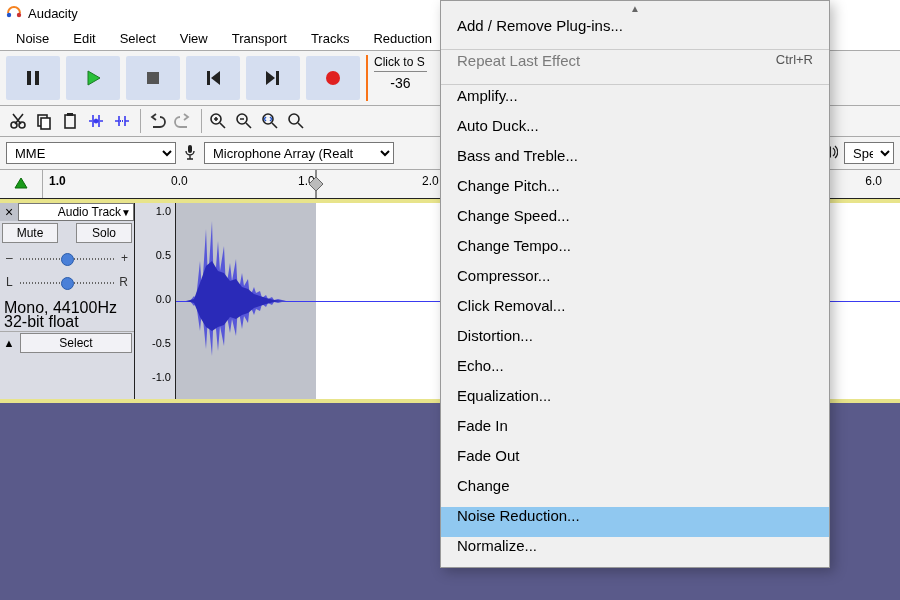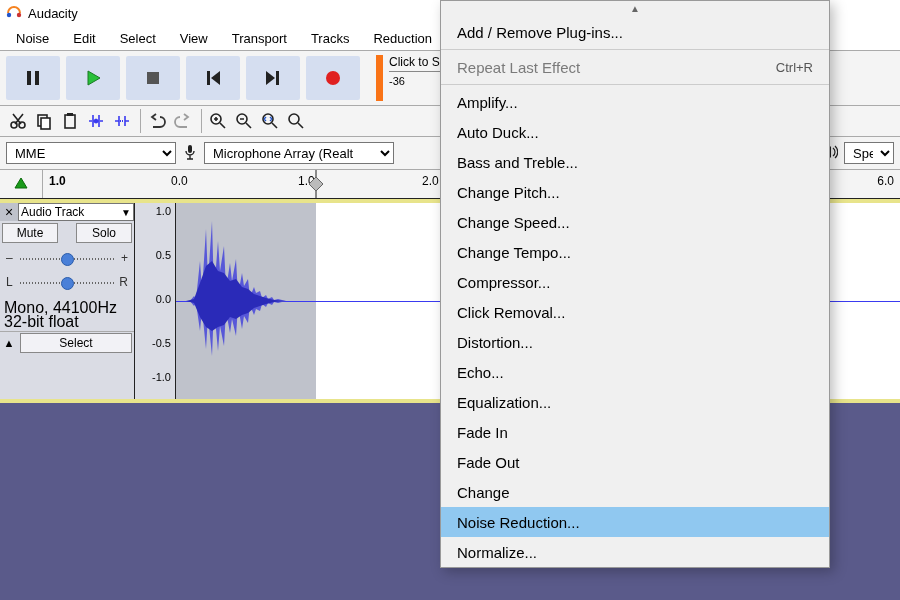--- a/index.html
+++ b/index.html
@@ -5,39 +5,39 @@
 html,body{margin:0;padding:0;font-family:"Segoe UI",Tahoma,sans-serif;font-size:13px;color:#000;background:#fff;overflow:hidden;width:900px;height:600px}
 .title-bar{display:flex;align-items:center;height:22px;padding:2px 6px}
 .title-bar .logo{width:16px;height:16px;margin-right:6px;position:relative}
 .title-bar .logo svg{width:16px;height:16px}
 .title-bar .title{font-size:13px}
 .menu-bar{display:flex;align-items:center;height:24px;padding:0 4px}
 .menu-bar .menu-item{padding:2px 12px;cursor:default}
 .transport{display:flex;align-items:center;border-top:1px solid #aaa;border-bottom:1px solid #aaa;background:#f4f4f4;height:54px;padding:0 6px}
 .t-btn{width:54px;height:44px;background:#d5def0;margin-right:6px;display:flex;align-items:center;justify-content:center;border-radius:2px}
 .t-btn svg{width:20px;height:20px}
-.meter2{border-left:7px solid #f97316;height:46px;margin-left:10px;padding-left:6px;display:flex;flex-direction:column}
+.meter2{border-left:2px solid #f97316;height:46px;margin-left:0;padding-left:6px;display:flex;flex-direction:column}
 .tool-row{display:flex;align-items:center;background:#f4f4f4;height:30px;padding:0 6px;border-bottom:1px solid #aaa}
 .sep{width:0;border-left:1px solid #aaa;height:24px;margin:0 4px}
 .tb{width:24px;height:24px;display:flex;align-items:center;justify-content:center;margin-right:2px}
 .device-row{display:flex;align-items:center;background:#f4f4f4;height:28px;padding:2px 6px;border-bottom:1px solid #aaa}
 .device-row select,.device-row .sel{border:1px solid #767676;background:#fff;height:22px;padding:0 4px;font-family:inherit;font-size:13px}
 .device-row .mic-icon{width:20px;text-align:center;margin:0 4px}
 .device-row .spk-icon{width:20px;text-align:center;margin:0 4px}
 .timeline{display:flex;height:28px;border-bottom:1px solid #222;background:#f4f4f4}
 .timeline .left{width:42px;border-right:1px solid #aaa;display:flex;align-items:center;justify-content:center}
 .timeline .left svg{width:16px;height:16px}
 .timeline .ruler{flex:1;position:relative;font-size:12px}
 .timeline .ruler .tick{position:absolute;top:4px}
 .timeline .ruler .playhead{position:absolute;top:0;width:14px;height:28px}
 .track-area{display:flex;height:196px;border-bottom:4px solid #e8e48b;border-top:4px solid #e8e48b;background:#bfc2cb}
 .track-panel{width:134px;background:#dadce4;border-right:1px solid #222;font-size:12px;position:relative}
 .track-panel .hdr{display:flex;align-items:center;background:#bfc2cb;height:18px}
 .track-panel .hdr .x{width:18px;text-align:center;font-size:14px;cursor:default}
-.track-panel .hdr .name{flex:1;background:#fff;border:1px solid #767676;height:16px;padding:0 2px;display:flex;align-items:center;justify-content:space-between}
+.track-panel .hdr .name{flex:1;background:#fff;border:1px solid #767676;height:16px;padding:0 2px;display:flex;align-items:center;justify-content:flex-end}
 .track-panel .hdr .name .caret{font-size:10px}
 .track-panel .btns{display:flex;margin:2px}
 .track-panel .btns .b{flex:1;border:1px solid #888;background:#f2f2f6;text-align:center;height:18px;line-height:18px;font-size:12px;cursor:default}
 .track-panel .btns .b:first-child{margin-right:18px}
 .track-panel .sliders{padding:2px 6px 4px 6px}
 .track-panel .slider{height:24px;position:relative}
 .track-panel .slider .track-line{position:absolute;left:14px;right:14px;top:11px;height:2px;background:repeating-linear-gradient(90deg,#666 0 1px,transparent 1px 3px)}
 .track-panel .slider .minus,.track-panel .slider .plus,.track-panel .slider .L,.track-panel .slider .R{position:absolute;top:4px;font-size:12px;color:#333}
 .track-panel .slider .thumb{position:absolute;top:6px;width:11px;height:11px;border-radius:50%;background:#4a80d8;border:1px solid #2a5cab}
 .track-panel .info{padding:2px 4px;font-size:16px;line-height:14px}
@@ -46,21 +46,21 @@
 .track-panel .sel-row .b{flex:1;border:1px solid #888;background:#f2f2f6;text-align:center;height:18px;line-height:18px;margin:0 2px;font-size:12px}
 .db-scale{width:40px;background:#dadce4;border-right:1px solid #222;font-size:11px;position:relative}
 .db-scale .tick{position:absolute;right:4px}
 .wave{flex:1;background:#bfc2cb;position:relative}
 .wave .zero{position:absolute;left:0;right:0;top:50%;height:1px;background:#3a3af0}
 .wave .selection{position:absolute;top:0;bottom:0;background:#fff}
 .wave svg{position:absolute;top:0;left:0}
 .below{background:#5a5a8a;height:200px}
 .effects-menu{position:absolute;left:440px;top:0;width:388px;background:#f0f0f0;border:1px solid #999;box-shadow:4px 4px 12px rgba(0,0,0,.25);max-height:600px}
 .effects-menu .scroll-arrow{height:16px;text-align:center;font-size:10px;color:#666;line-height:16px}
-.effects-menu .item{height:30px;display:flex;align-items:center;padding:0 16px;font-size:15px;cursor:default}
+.effects-menu .item{height:30px;display:flex;padding:0 16px;font-size:15px;cursor:default}
 .effects-menu .item.disabled{color:#7a7a7a}
 .effects-menu .item .shortcut{margin-left:auto;color:#555;font-size:13px}
 .effects-menu .item.highlighted{background:#90c8f0}
 .effects-menu .sep-h{height:1px;background:#ccc;margin:2px 0}
 .tb svg{width:18px;height:18px}
 </style>
 </head>
 <body>
 
 <div class="title-bar">
@@ -114,21 +114,21 @@
       </svg>
     </div>
   <div class="t-btn">
       <svg viewBox="0 0 20 20">
         <circle cx="10" cy="10" r="7" fill="#e02020"></circle>
       </svg>
     </div>
   <div class="meter2">
     <div class="label" style="font-size:12px;text-align:right;padding-right:2px">Click to S</div>
     <div style="border-top:1px solid #888;height:1px;margin:2px 0"></div>
-    <div class="scale" style="font-size:11px;text-align:left">-36</div>
+    <div class="scale" style="font-size:14px;text-align:center">-36</div>
   </div>
 </div>
 
 <div class="tool-row">
   <div class="tb">
       <svg viewBox="0 0 18 18">
         <circle cx="5" cy="13" r="3" fill="none" stroke="#222" stroke-width="1.6"></circle>
         <circle cx="13" cy="13" r="3" fill="none" stroke="#222" stroke-width="1.6"></circle>
         <path d="M4 2l8 10M14 2L6 12" stroke="#222" stroke-width="1.6"></path>
       </svg>
@@ -228,21 +228,21 @@
   <div class="left">
     <svg viewBox="0 0 16 16">
         <path d="M8 2l6 10H2z" fill="#1a9a1a" stroke="#0a6a0a"></path>
       </svg>
   </div>
   <div class="ruler">
     <span class="tick" style="left:6px;font-weight:bold">1.0</span>
     <span class="tick" style="left:128px">0.0</span>
     <span class="tick" style="left:255px">1.0</span>
     <span class="tick" style="left:379px">2.0</span>
-    <span class="tick" style="right:6px">6.0</span>
+    <span class="tick" style="right:18px">6.0</span>
     <span class="playhead" style="left:266px">
       <svg width="14" height="28" viewBox="0 0 14 28">
           <path d="M0 14l7-7v-7h0v7l7 7-7 7v7h0v-7z" fill="#bbb" stroke="#666"></path>
         </svg>
     </span>
   </div>
 </div>
 
 <div class="track-area">
   <div class="track-panel">

